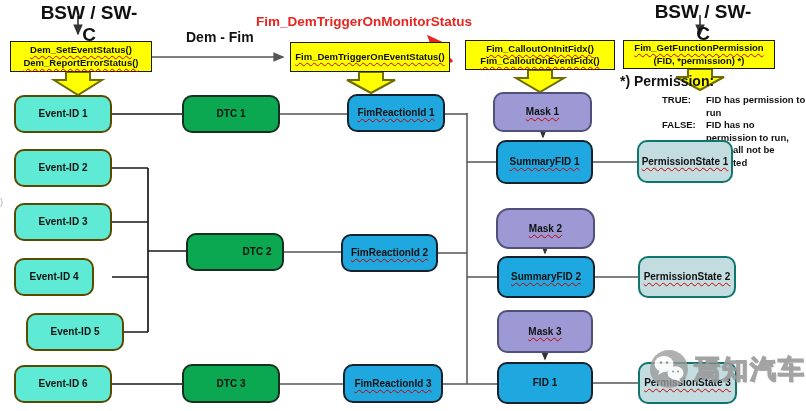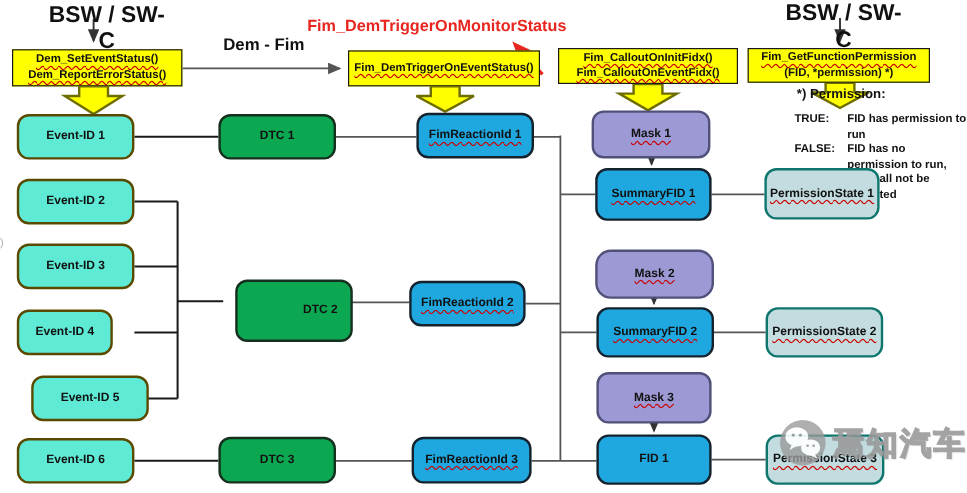--- a/index.html
+++ b/index.html
@@ -14,21 +14,21 @@
   .cyan{background:#1FA8E0;border:2px solid #14222e;}
   .purple{background:#9C99D4;border:2px solid #50507a;}
   .pale{background:#C2DCE0;border:2px solid #0f766e;}
   .api{position:absolute;background:#FFFF00;border:1.5px solid #1a1a1a;box-sizing:border-box;
        display:flex;flex-direction:column;align-items:center;justify-content:center;
        font-weight:bold;font-size:9.5px;line-height:1.3;text-align:center;}
   .hdr{position:absolute;font-size:19px;font-weight:bold;text-align:center;}
   .sq{text-decoration:underline wavy #c00;text-decoration-thickness:1px;text-underline-offset:2px;}
   .red-title{position:absolute;left:256px;top:14px;font-size:13.5px;font-weight:bold;color:#E8251F;}
   .demfim{position:absolute;left:186px;top:29px;font-size:14px;font-weight:bold;}
-  .perm-label{position:absolute;left:620px;top:73px;font-size:11px;font-weight:bold;margin-left:44px;}
+  .perm-label{position:absolute;left:620px;top:73px;font-size:14px;font-weight:bold;}
   .perm-note{position:absolute;left:662px;top:94px;display:grid;
              grid-template-columns:42px auto;column-gap:2px;
              font-size:9.5px;font-weight:bold;line-height:1.32;}
   .stray{position:absolute;left:0px;top:197px;font-size:9px;color:#aaa;}
   .watermark{position:absolute;left:648px;top:348px;display:flex;align-items:center;opacity:.9;}
   .wm-text{font-size:26px;font-weight:bold;letter-spacing:2px;margin-left:4px;
            color:rgba(255,255,255,0.45);-webkit-text-stroke:1.2px #9a9a9a;
            text-shadow:1px 1px 1px rgba(120,120,120,.6);}
 </style>
 </head>
@@ -144,21 +144,21 @@
   <div class="node orange" style="left:14px;top:313px;width:98px;height:38px;margin-left:12px;">
     <span>Event-ID 5</span>
     </div>
   <div class="node orange" style="left:14px;top:365px;width:98px;height:38px;">
     <span>Event-ID 6</span>
     </div>
 
   <div class="node green" style="left:182px;top:95px;width:98px;height:38px;">
     <span>DTC 1</span>
     </div>
-  <div class="node green" style="left:196px;top:233px;width:98px;height:52px;padding-left:44px;">
+  <div class="node green" style="left:186px;top:233px;width:98px;height:38px;padding-left:44px;">
     <span>DTC 2</span>
     </div>
   <div class="node green" style="left:182px;top:364px;width:98px;height:39px;">
     <span>DTC 3</span>
     </div>
 
   <div class="node cyan" style="left:347px;top:94px;width:98px;height:38px;">
     <span class="sq">FimReactionId 1</span>
     </div>
   <div class="node cyan" style="left:341px;top:234px;width:97px;height:38px;">

